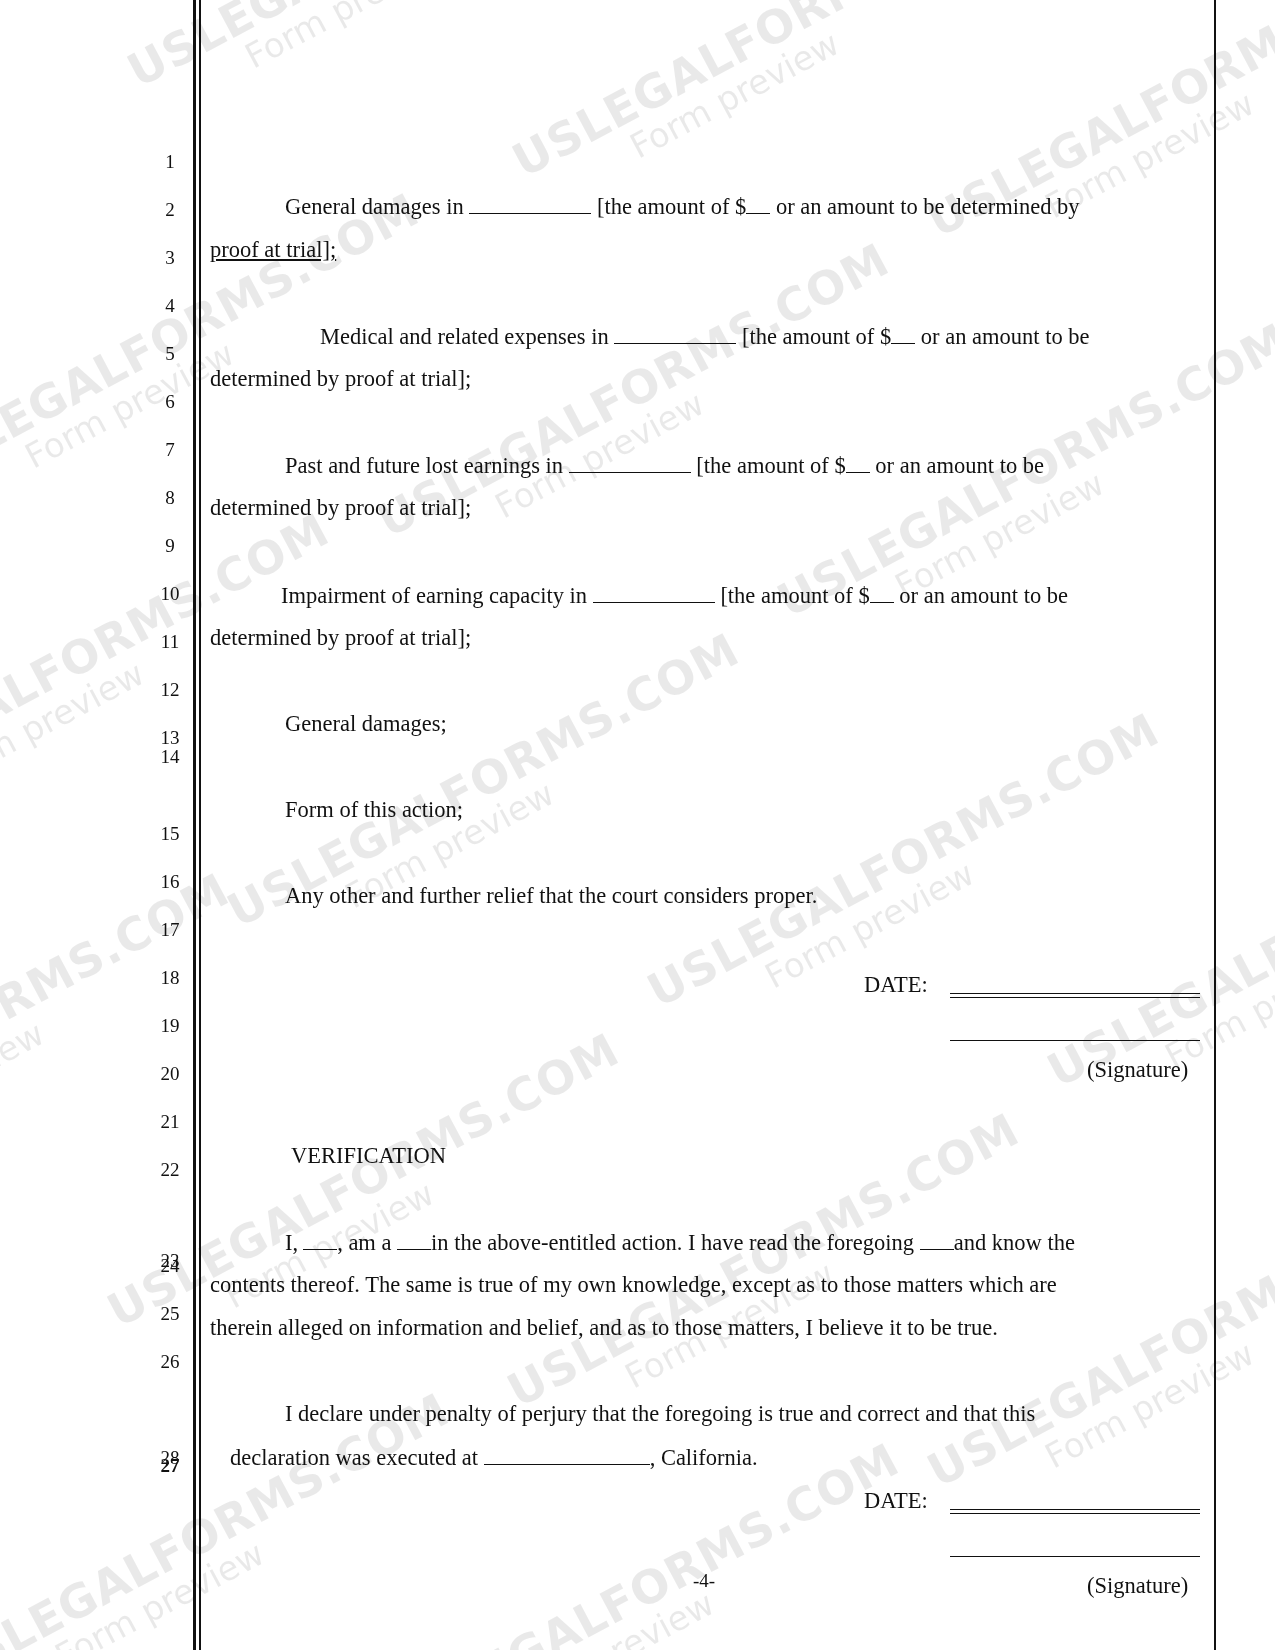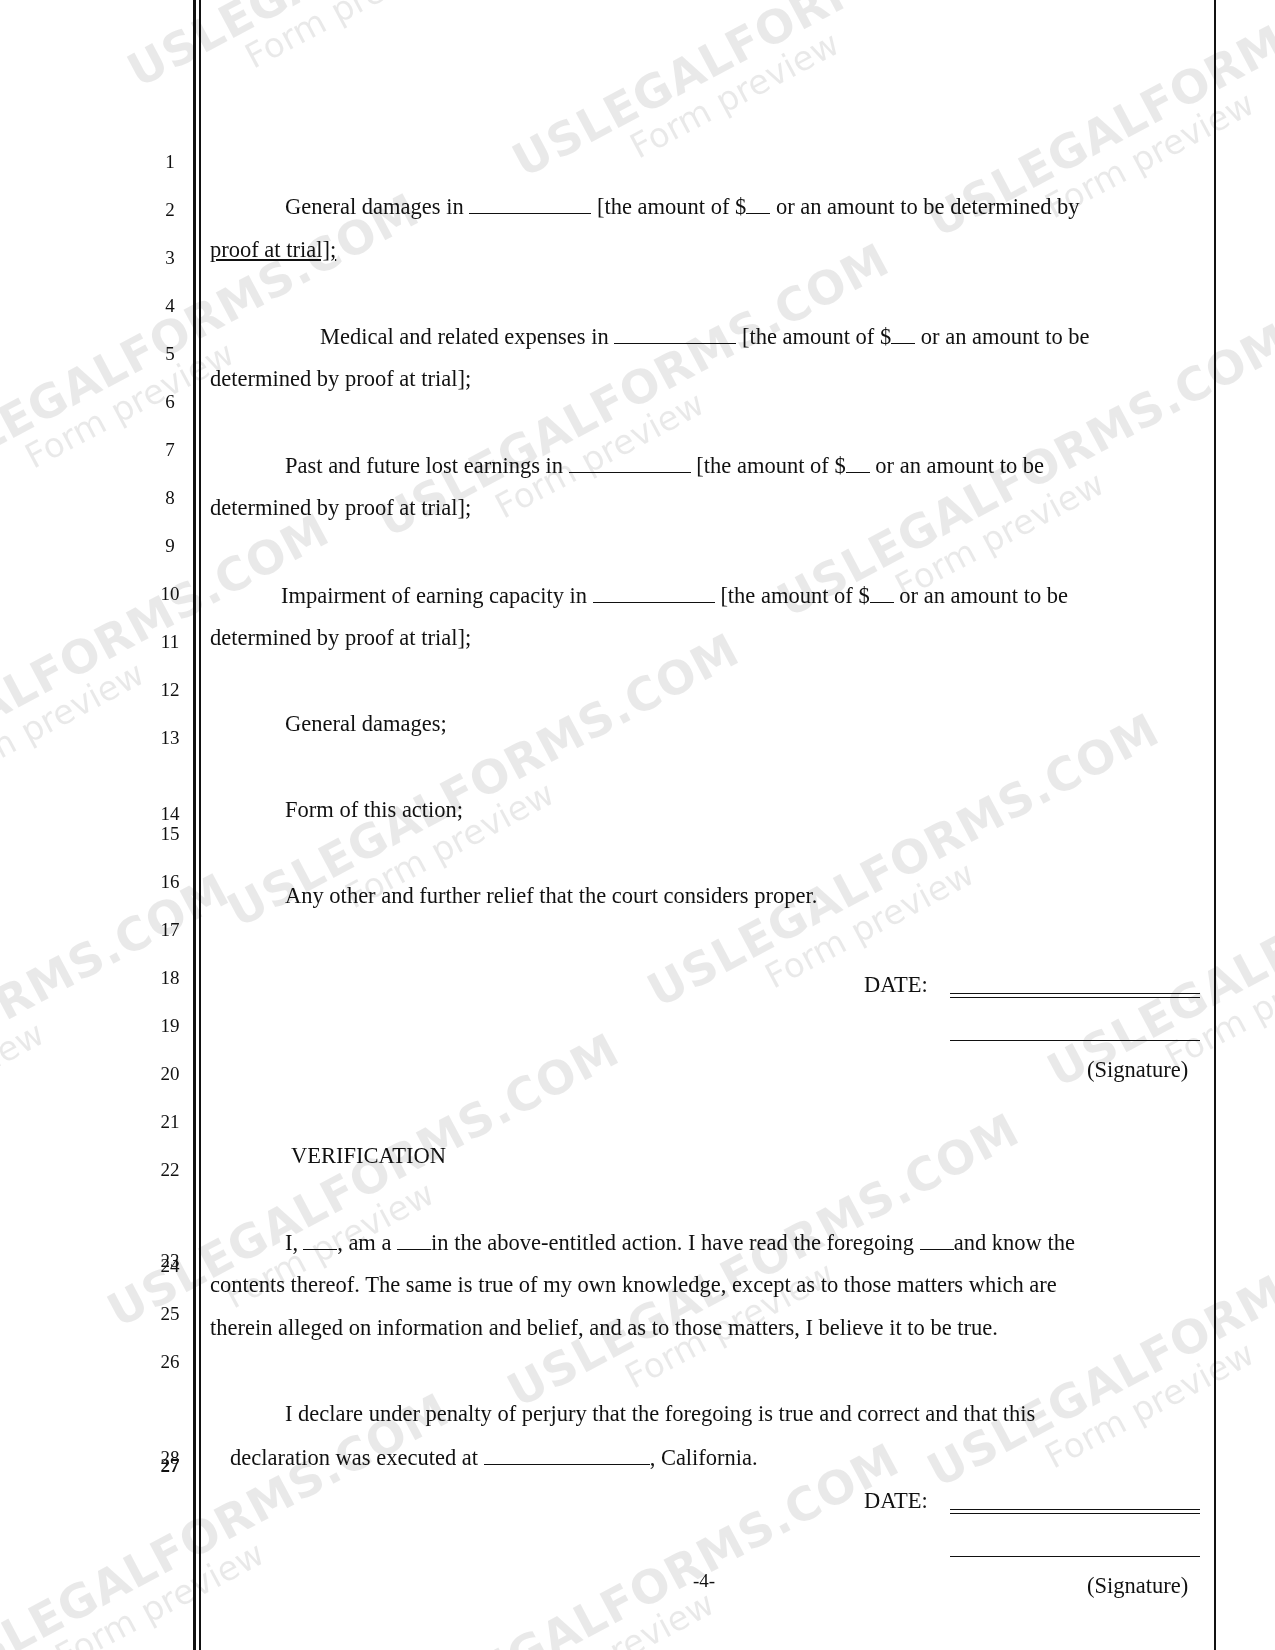--- a/index.html
+++ b/index.html
@@ -97,21 +97,21 @@
   <div class="ln" style="top:295px;">4</div>
   <div class="ln" style="top:343px;">5</div>
   <div class="ln" style="top:391px;">6</div>
   <div class="ln" style="top:439px;">7</div>
   <div class="ln" style="top:487px;">8</div>
   <div class="ln" style="top:535px;">9</div>
   <div class="ln" style="top:583px;">10</div>
   <div class="ln" style="top:631px;">11</div>
   <div class="ln" style="top:679px;">12</div>
   <div class="ln" style="top:727px;">13</div>
-  <div class="ln" style="top:803px;">14</div>
+  <div class="ln" style="top:746px;">14</div>
   <div class="ln" style="top:823px;">15</div>
   <div class="ln" style="top:871px;">16</div>
   <div class="ln" style="top:919px;">17</div>
   <div class="ln" style="top:967px;">18</div>
   <div class="ln" style="top:1015px;">19</div>
   <div class="ln" style="top:1063px;">20</div>
   <div class="ln" style="top:1111px;">21</div>
   <div class="ln" style="top:1159px;">22</div>
   <div class="ln" style="top:1250px;">23</div>
   <div class="ln" style="top:1255px;">24</div>

